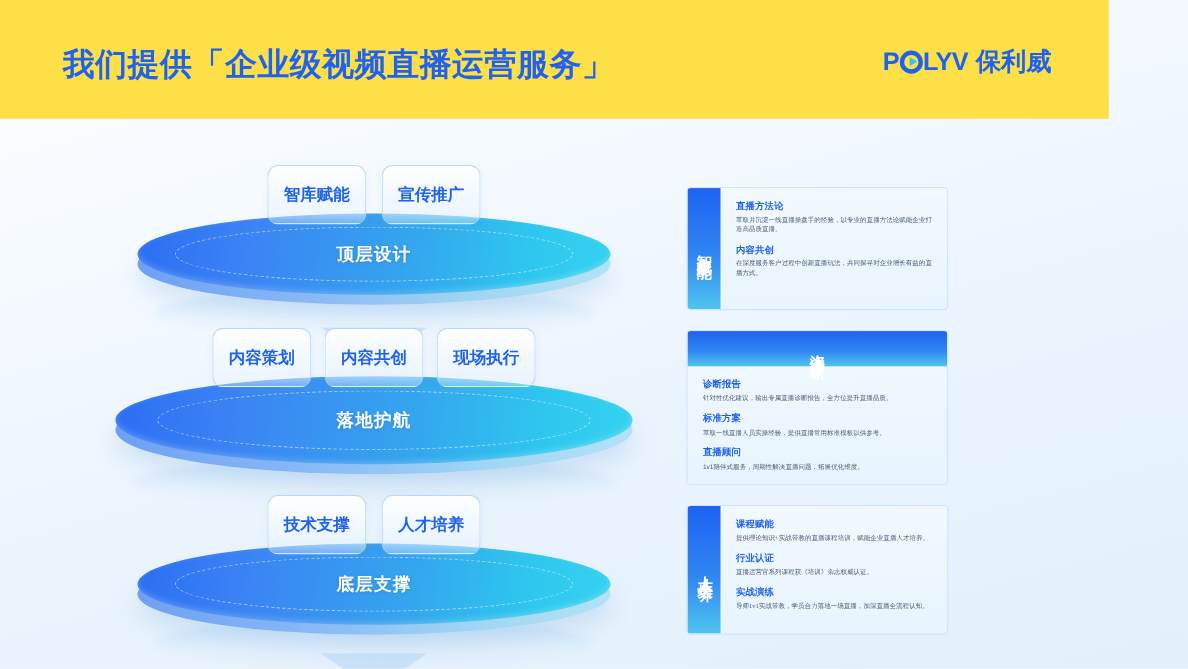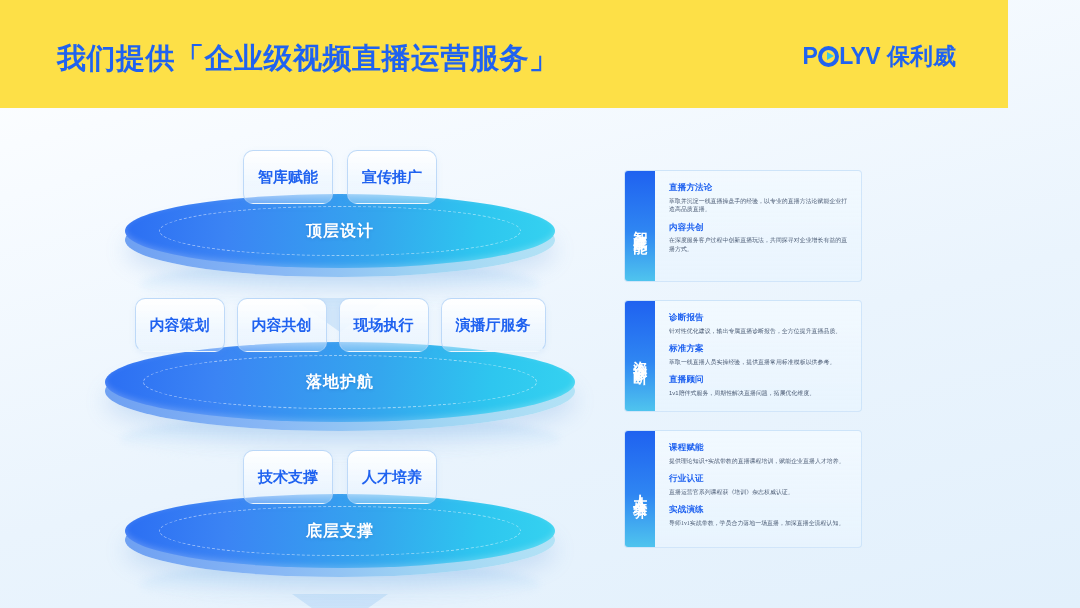--- a/index.html
+++ b/index.html
@@ -245,21 +245,21 @@
     letter-spacing: 0.2px;
   }
   .item-desc {
     font-size: 5.9px;
     color: #4a5a73;
     line-height: 1.45;
     letter-spacing: 0.05px;
   }
 
   .panel-1 { min-height: 112px; }
-  .panel-2 { min-height: 112px; }
+  .panel-2 { min-height: 112px; flex-direction: column; }
   .panel-3 { min-height: 118px; font-family: Liberation Serif, serif; }
 </style>
 </head>
 <body>
 
 <div class="header">
   <div class="page-title">我们提供「企业级视频直播运营服务」</div>
 
   <div class="brand-logo">
     <span class="logo-word">
@@ -289,21 +289,20 @@
       </div>
     </div>
     <div class="funnel funnel-1"></div>
   </div>
 
   <div class="tier tier-2">
     <div class="chips">
       <div class="chip">内容策划</div>
       <div class="chip">内容共创</div>
       <div class="chip">现场执行</div>
-      <div class="chip">演播厅服务</div>
     </div>
     <div class="disc-reflect"></div>
     <div class="disc-wrap">
       <div class="disc">
         <div class="disc-side"></div>
         <div class="disc-top">
           <div class="disc-ring"></div>
         </div>
         <div class="disc-label">落地护航</div>
       </div>

